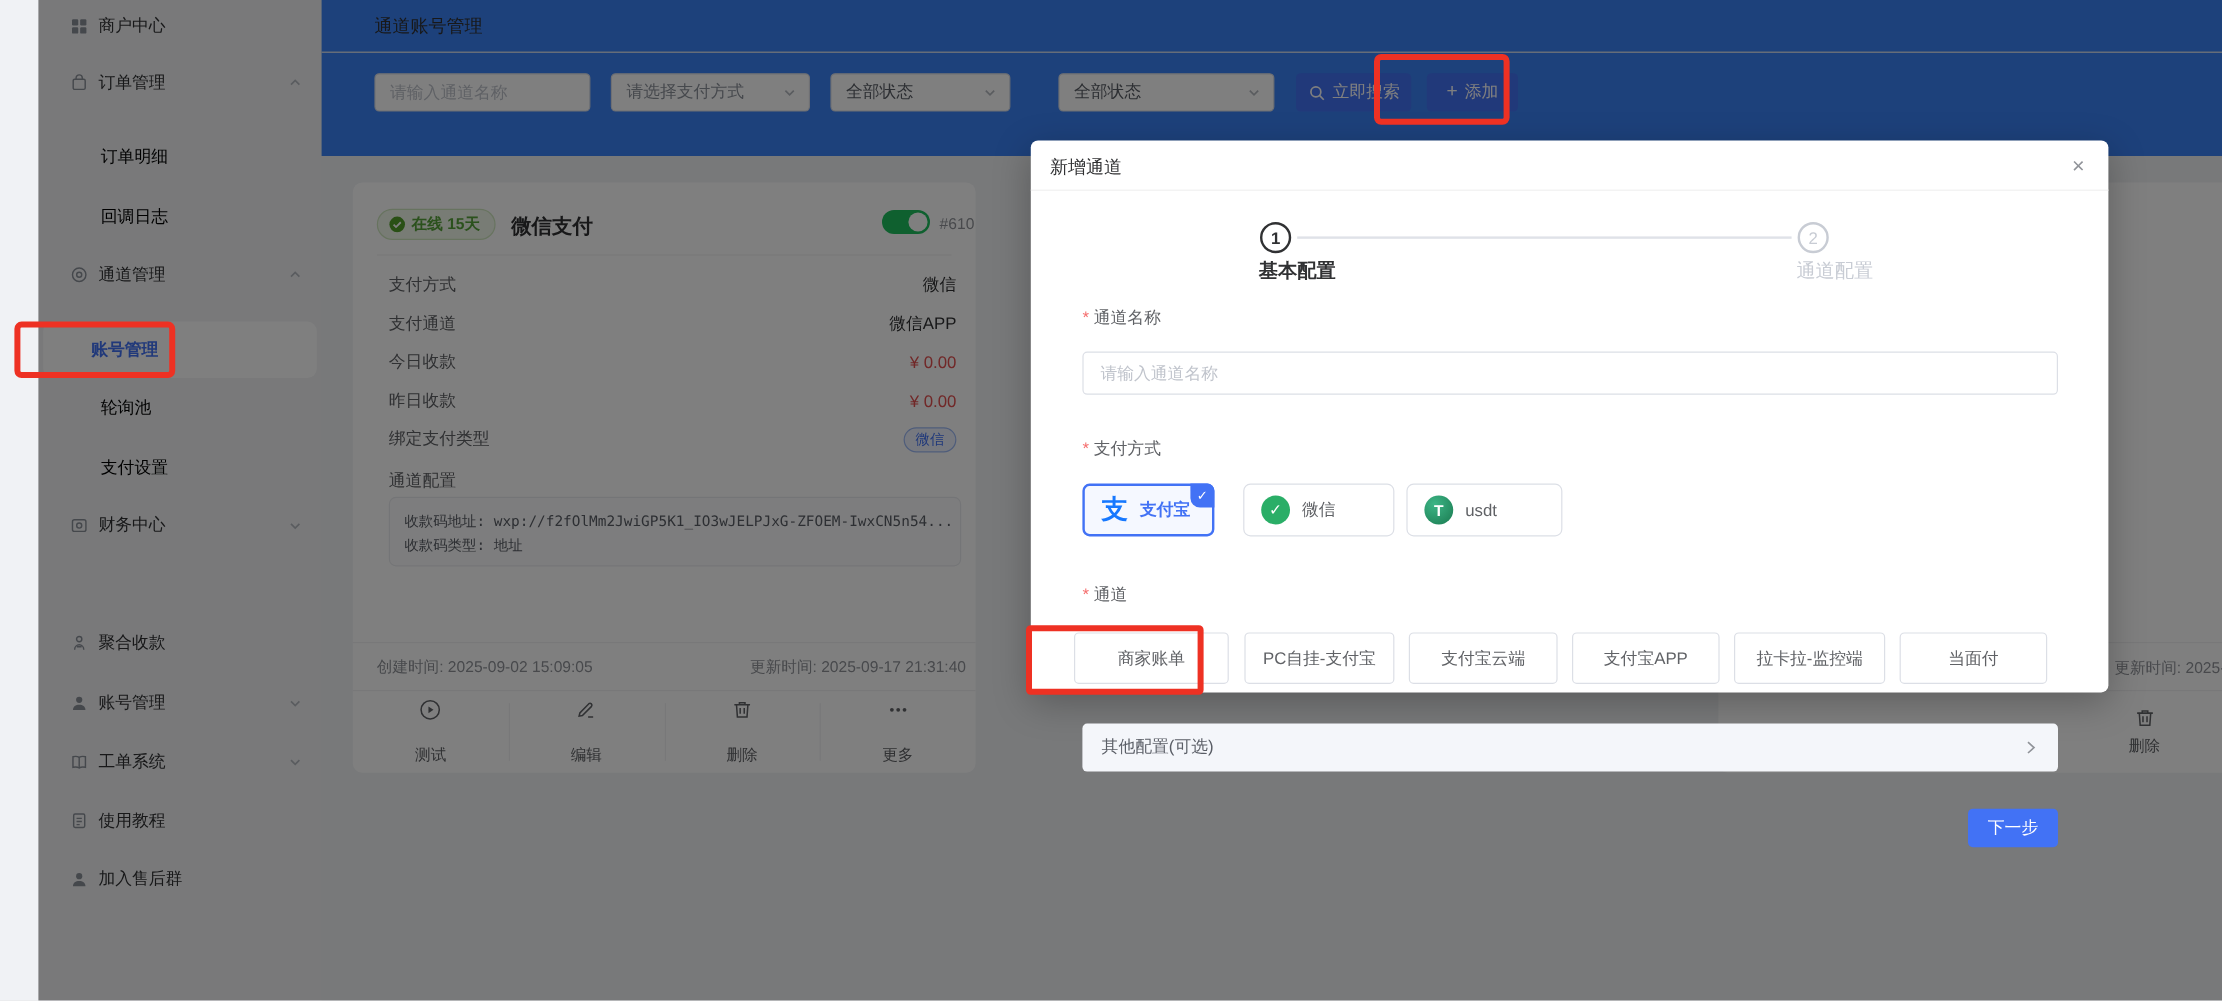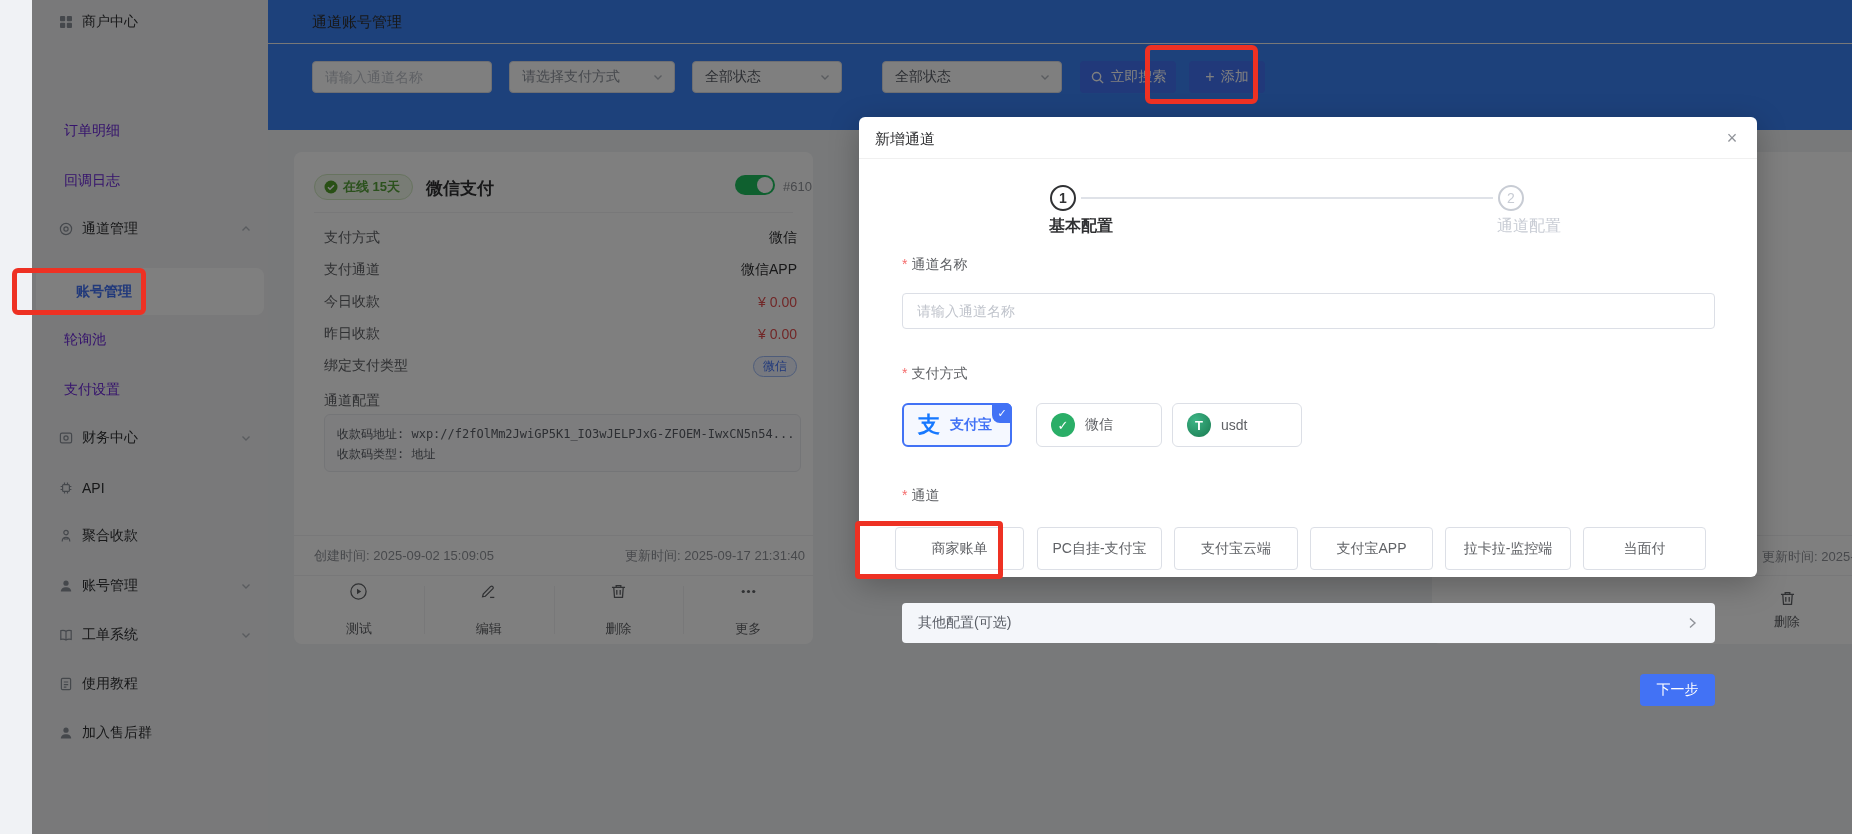--- a/index.html
+++ b/index.html
@@ -6,21 +6,21 @@
   html,body { background:#e8e8e8; }
   body { font-family:"Liberation Sans","DejaVu Sans",sans-serif; }
   .screen { position:relative; width:1852px; height:834px; overflow:hidden; background:#f0f2f5; }
   .abs { position:absolute;margin-left:32px; }
 
   
   .sidebar { left:0; top:0; width:236px; height:834px; background:#f2f3f5; z-index:1; }
   .side-item { position:absolute; left:0; width:236px; height:44px; display:flex; align-items:center; cursor:pointer; }
   .side-item .mi { position:absolute; left:26px; width:16px; height:16px; color:#8b9099; display:flex; }
   .side-item .lbl1 { position:absolute; left:50px; font-size:14px; color:#303133; }
-  .side-item .lbl2 { position:absolute; left:32px; font-size:14px; color:#6d28d9; }
+  .side-item .lbl2 { position:absolute; left:52px; font-size:14px; color:#000000; }
   .side-item .chev { position:absolute; right:16px; width:12px; height:12px; color:#b4b8bf; display:flex; }
   .side-item.selected { background:#ffffff; border-radius:8px; left:4px; width:228px; }
   .side-item.selected .lbl2 { color:#4272f5; font-weight:bold; left:40px; }
 
   
   .main-panel { left:236px; top:0; width:1616px; height:130px; background:#3b82f6; z-index:1; }
   .page-title { position:absolute; left:44px; top:13px; font-size:15px; color:#303133; }
   .title-divider { position:absolute; left:0; top:43px; width:1616px; height:1px; background:#f0f0f0; }
   .f-ctl { position:absolute; top:61px; height:32px; border:1px solid #dcdfe6; border-radius:4px; background:#fff; display:flex; align-items:center; font-size:14px; }
   .f-input { padding:0 12px; color:#303133; outline:none; }
@@ -110,20 +110,34 @@
               <rect x="2" y="2" width="5.2" height="5.2" rx="1"></rect>
               <rect x="8.8" y="2" width="5.2" height="5.2" rx="1"></rect>
               <rect x="2" y="8.8" width="5.2" height="5.2" rx="1"></rect>
               <rect x="8.8" y="8.8" width="5.2" height="5.2" rx="1"></rect>
             </g>
           </svg>
         </span>
       <span class="lbl1">商户中心</span>
     </div>
 
+    <div class="side-item" style="top:47px;">
+      <span class="mi">
+          <svg width="16" height="16" viewBox="0 0 16 16" fill="none" stroke="currentColor" stroke-width="1.2">
+            <path d="M5.4 5V4a2.6 2.6 0 0 1 5.2 0v1"></path>
+            <rect x="3" y="5" width="10" height="8.5" rx="1.2"></rect>
+          </svg>
+        </span>
+      <span class="lbl1">订单管理</span>
+      <span class="chev">
+          <svg width="12" height="12" viewBox="0 0 12 12" fill="none" stroke="currentColor" stroke-width="1.4">
+            <path d="M2.5 7.5L6 4l3.5 3.5"></path>
+          </svg>
+        </span>
+    </div>
 
     <div class="side-item" style="top:109px;">
       <span class="lbl2">订单明细</span>
     </div>
 
     <div class="side-item" style="top:159px;">
       <span class="lbl2">回调日志</span>
     </div>
 
     <div class="side-item" style="top:207px;">
@@ -161,29 +175,20 @@
           </svg>
         </span>
       <span class="lbl1">财务中心</span>
       <span class="chev">
           <svg width="12" height="12" viewBox="0 0 12 12" fill="none" stroke="currentColor" stroke-width="1.4">
             <path d="M2.5 4.5L6 8l3.5-3.5"></path>
           </svg>
         </span>
     </div>
 
-    <div class="side-item" style="top:466px;">
-      <span class="mi">
-          <svg width="16" height="16" viewBox="0 0 16 16" fill="none" stroke="currentColor" stroke-width="1.2">
-            <rect x="4.6" y="4.6" width="6.8" height="6.8" rx="1"></rect>
-            <path d="M6.5 4.6V2.6M9.5 4.6V2.6M6.5 13.4v-2M9.5 13.4v-2M4.6 6.5h-2M4.6 9.5h-2M13.4 6.5h-2M13.4 9.5h-2"></path>
-          </svg>
-        </span>
-      <span class="lbl1">API</span>
-    </div>
 
     <div class="side-item" style="top:514px;">
       <span class="mi">
           <svg width="16" height="16" viewBox="0 0 16 16" fill="none" stroke="currentColor" stroke-width="1.2">
             <circle cx="8" cy="4.6" r="2.2"></circle>
             <path d="M4.2 13.4c0-2.4 1.7-4.1 3.8-4.1s3.8 1.7 3.8 4.1M6 11h4"></path>
           </svg>
         </span>
       <span class="lbl1">聚合收款</span>
     </div>

